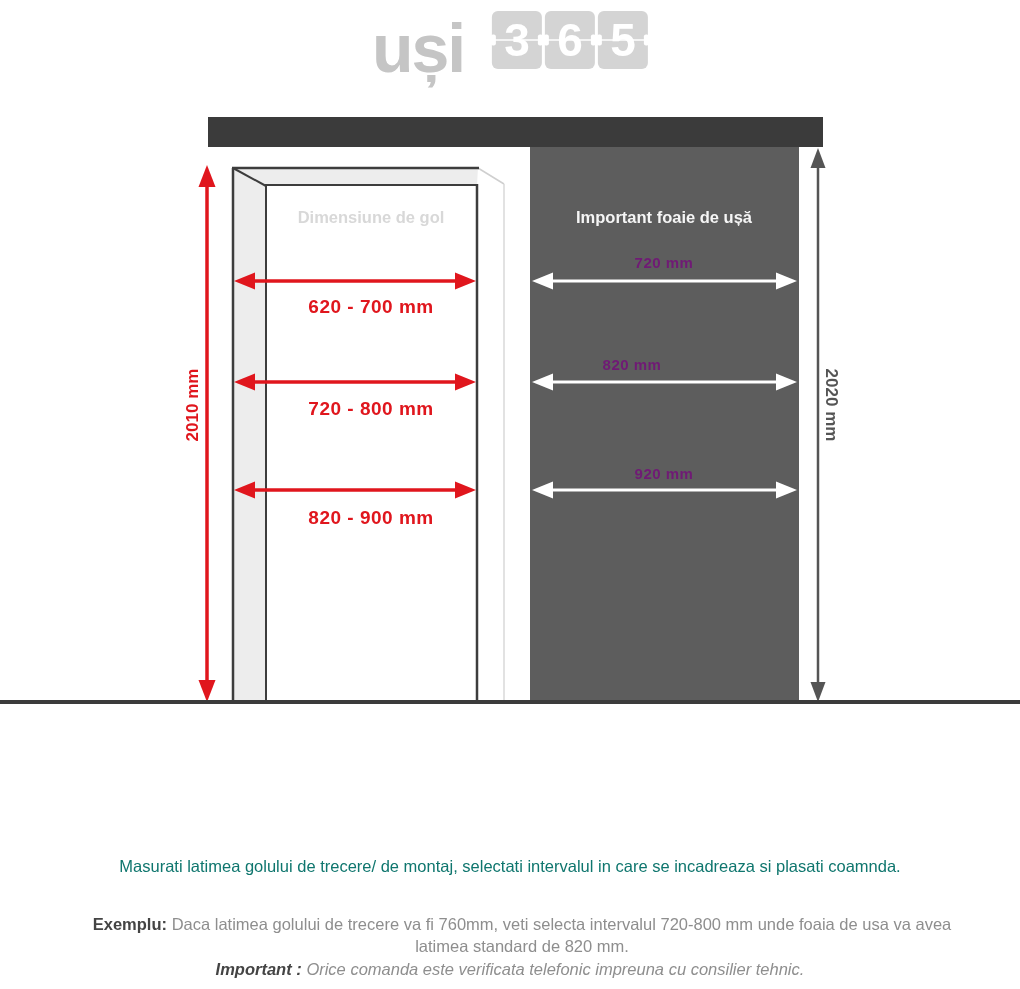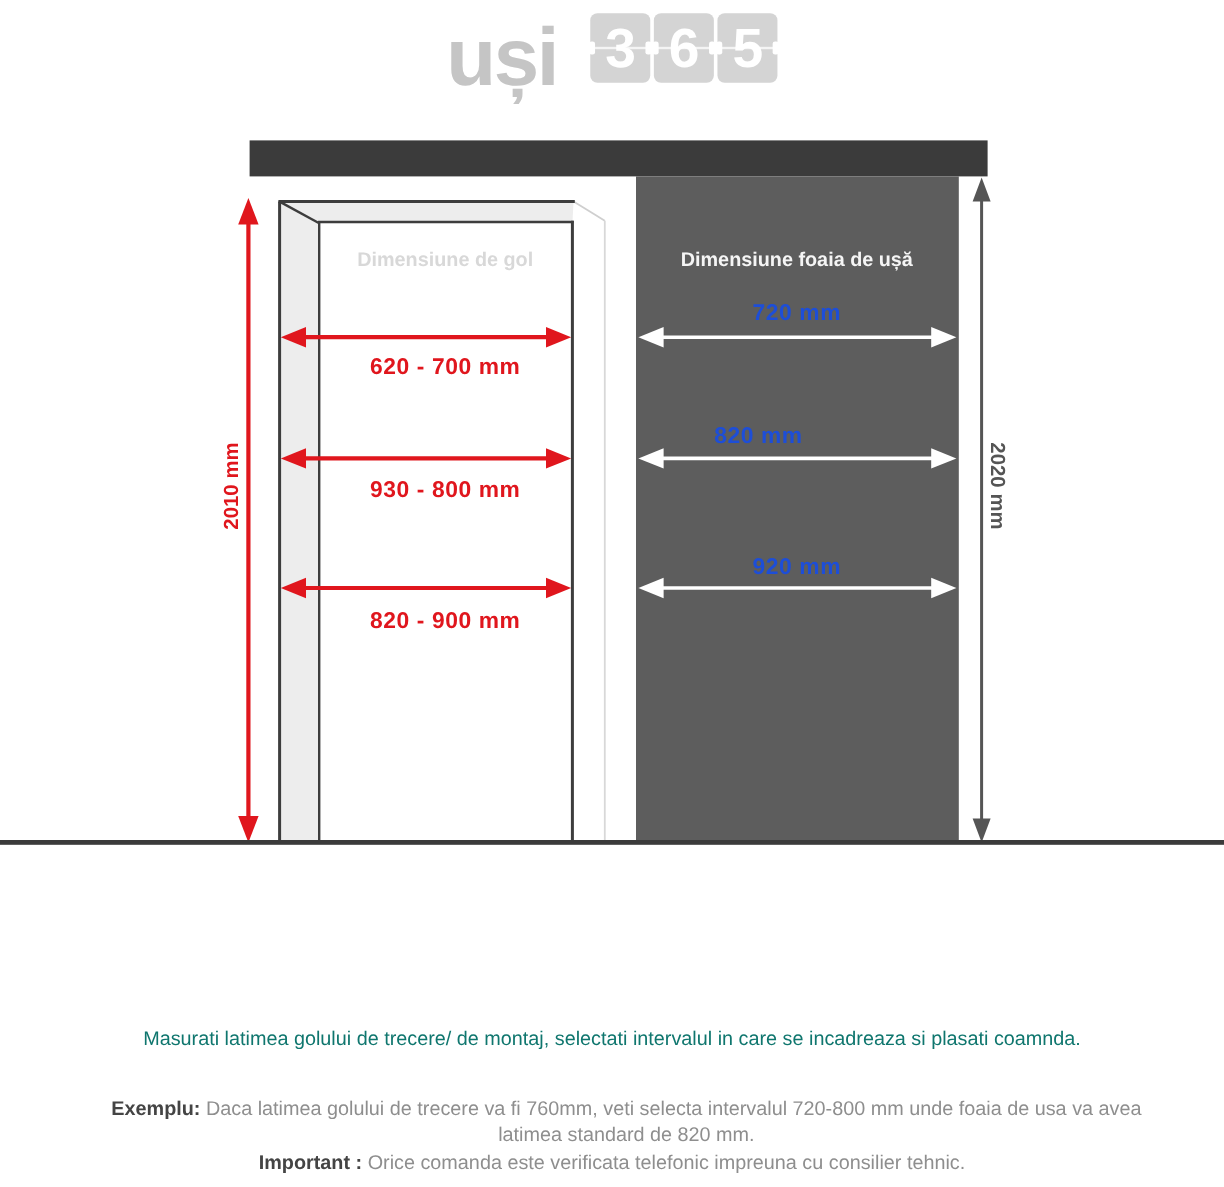--- a/index.html
+++ b/index.html
@@ -38,21 +38,21 @@
 
   
   .diagram { position:absolute; left:0; top:0; width:1005px; height:710px; }
   .diagram svg { position:absolute; left:0; top:0; }
 
   .dlabel { position:absolute; white-space:nowrap; transform:translate(-50%,-50%); }
   .gol-title  { left:371px; top:217px; font-size:16.5px; font-weight:700; color:#d8d8d8; }
   .leaf-title { left:664px; top:217px; font-size:16.5px; font-weight:700; color:#f5f5f5; }
 
   .w-red   { font-size:19px; font-weight:700; color:#e0161d; letter-spacing:0.5px;margin-top:45px; }
-  .w-white { font-size:19px; font-weight:700; color:#1d4ed8; letter-spacing:0.5px; }
+  .w-white { font-size:15px; font-weight:700; color:#701a75; letter-spacing:0.5px; }
   .r1 { left:371px; top:262px; }
   .r2 { left:371px; top:364px; }
   .r3 { left:371px; top:473px; }
   .l1 { left:664px; top:262px; }
   .l2 { left:632px; top:364px; }
   .l3 { left:664px; top:473px; }
 
   .v-left  {
     left:193px; top:405px; transform:translate(-50%,-50%) rotate(-90deg);
     font-size:17px; font-weight:700; color:#e0161d;
@@ -75,21 +75,21 @@
     font-size:16.5px; color:#0f766e;
   }
   .example {
     position:absolute; top:901px; left:50%; transform:translateX(-50%);
     width:860px; text-align:center; margin:12px;
     font-size:16.5px; color:#8e8e8e; line-height:1.35;
   }
   .important {
     position:absolute; top:960px; left:0; width:100%;
     text-align:center; margin:0;
-    font-size:16.5px; color:#8e8e8e;
+    font-size:16.5px; color:#8e8e8e;font-style:italic;
   }
   .bold-label { font-weight:700; color:#444444; }
 </style>
 </head>
 <body>
 
 <div class="canvas">
 
   <div class="logo">
     <span class="logo-text">uși</span>
@@ -147,24 +147,24 @@
       <polygon points="797,490 776,481.5 776,498.5" fill="#ffffff"></polygon>
 
       <line x1="818" y1="163" x2="818" y2="687" stroke="#555555" stroke-width="2.5"></line>
       <polygon points="818,148 810.5,168 825.5,168" fill="#555555"></polygon>
       <polygon points="818,702 810.5,682 825.5,682" fill="#555555"></polygon>
 
       <rect x="0" y="700" width="1020" height="4" fill="#3b3b3b"></rect>
     </svg>
 
     <div class="dlabel gol-title">Dimensiune de gol</div>
-    <div class="dlabel leaf-title">Dimensiune foaia de ușă</div>
+    <div class="dlabel leaf-title">Important foaie de ușă</div>
 
     <div class="dlabel w-red r1">620 - 700 mm</div>
-    <div class="dlabel w-red r2">930 - 800 mm</div>
+    <div class="dlabel w-red r2">720 - 800 mm</div>
     <div class="dlabel w-red r3">820 - 900 mm</div>
 
     <div class="dlabel w-white l1">720 mm</div>
     <div class="dlabel w-white l2">820 mm</div>
     <div class="dlabel w-white l3">920 mm</div>
 
     <div class="dlabel v-left">2010 mm</div>
     <div class="dlabel v-right">2020 mm</div>
   </div>
 

